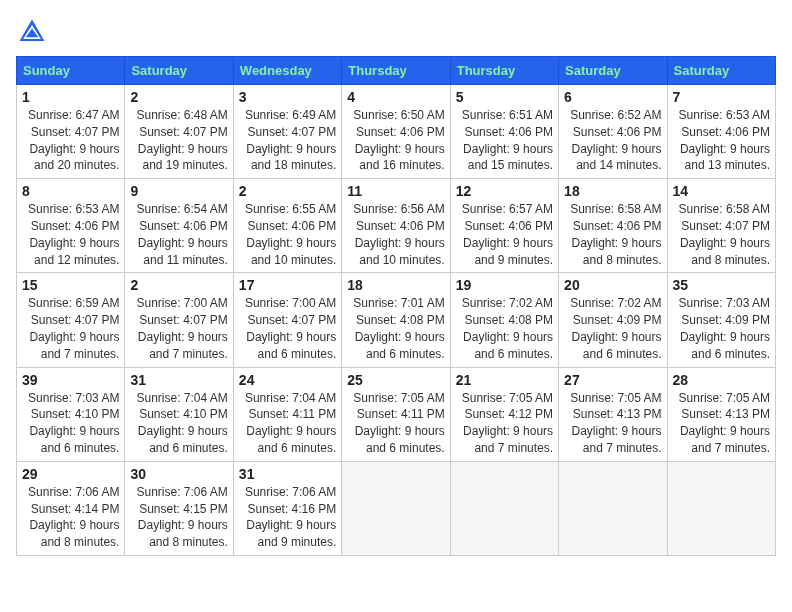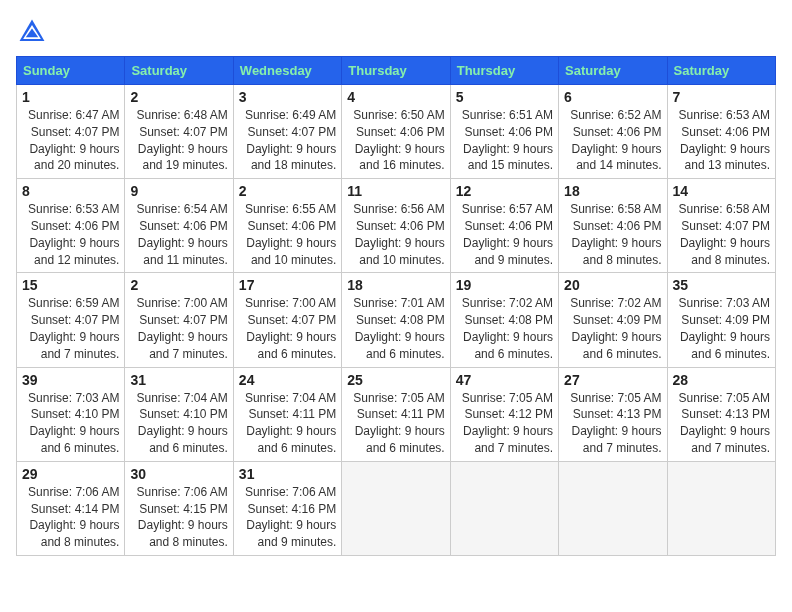--- a/index.html
+++ b/index.html
@@ -218,21 +218,21 @@
         </td>
         <td>
           <span class="day-num">24</span>
           <div class="day-info">Sunrise: 7:04 AM<br>Sunset: 4:11 PM<br>Daylight: 9 hours and 6 minutes.</div>
         </td>
         <td>
           <span class="day-num">25</span>
           <div class="day-info">Sunrise: 7:05 AM<br>Sunset: 4:11 PM<br>Daylight: 9 hours and 6 minutes.</div>
         </td>
         <td>
-          <span class="day-num">47</span>
+          <span class="day-num">21</span>
           <div class="day-info">Sunrise: 7:05 AM<br>Sunset: 4:12 PM<br>Daylight: 9 hours and 7 minutes.</div>
         </td>
         <td>
           <span class="day-num">27</span>
           <div class="day-info">Sunrise: 7:05 AM<br>Sunset: 4:13 PM<br>Daylight: 9 hours and 7 minutes.</div>
         </td>
         <td>
           <span class="day-num">28</span>
           <div class="day-info">Sunrise: 7:05 AM<br>Sunset: 4:13 PM<br>Daylight: 9 hours and 7 minutes.</div>
         </td>

